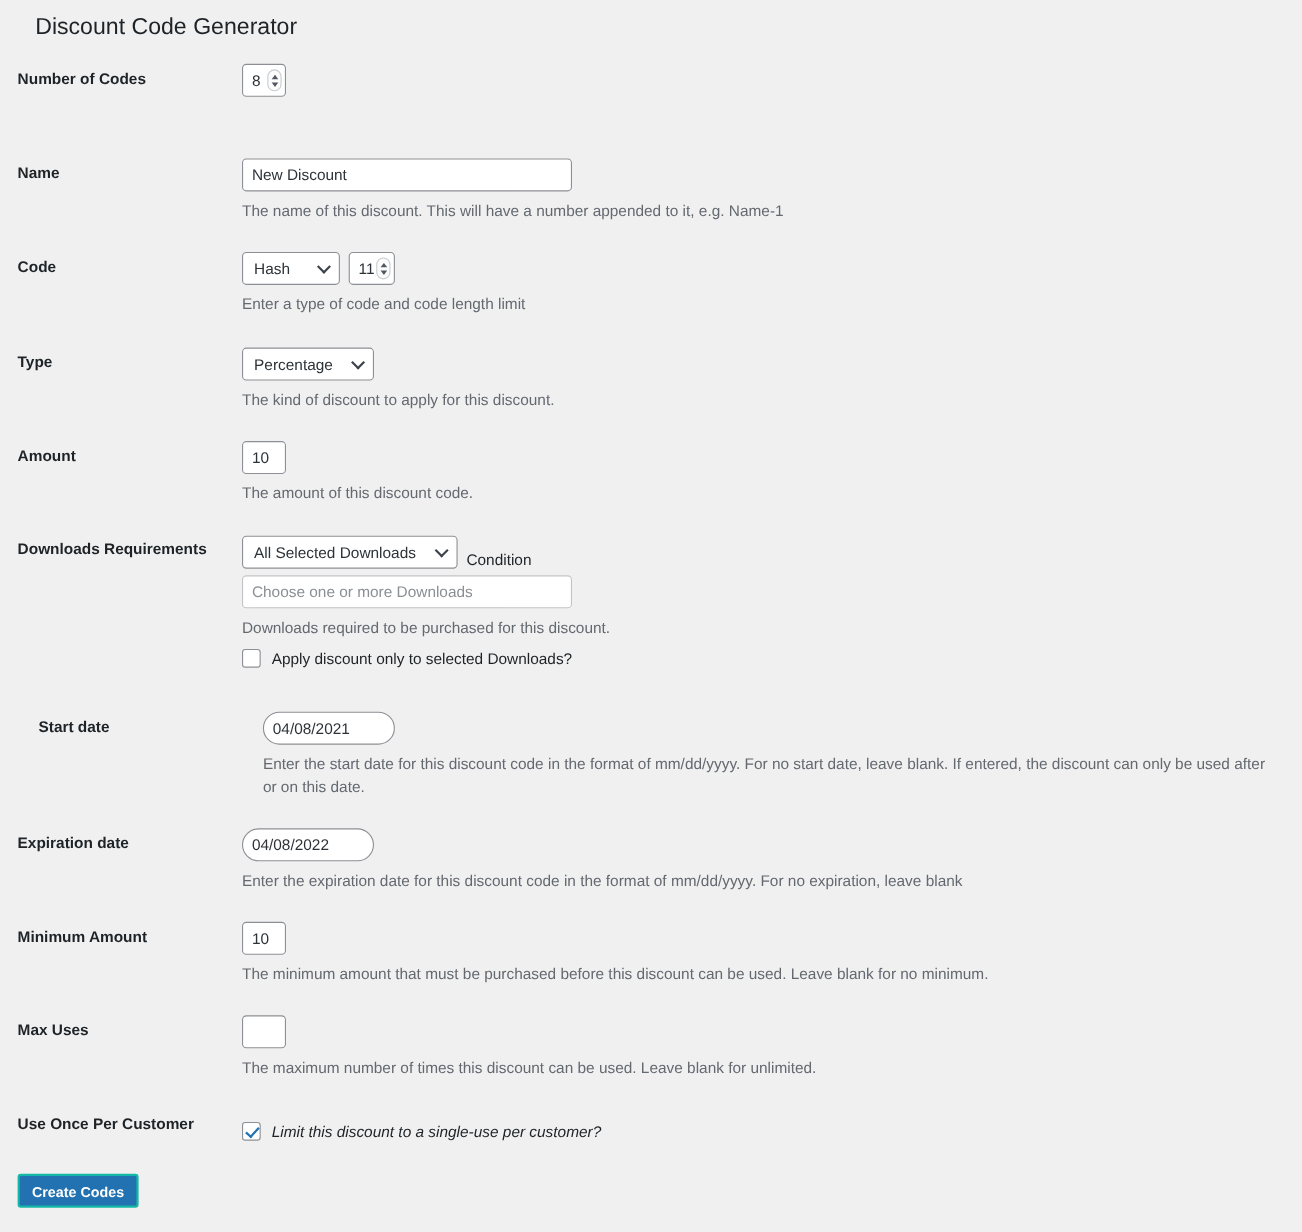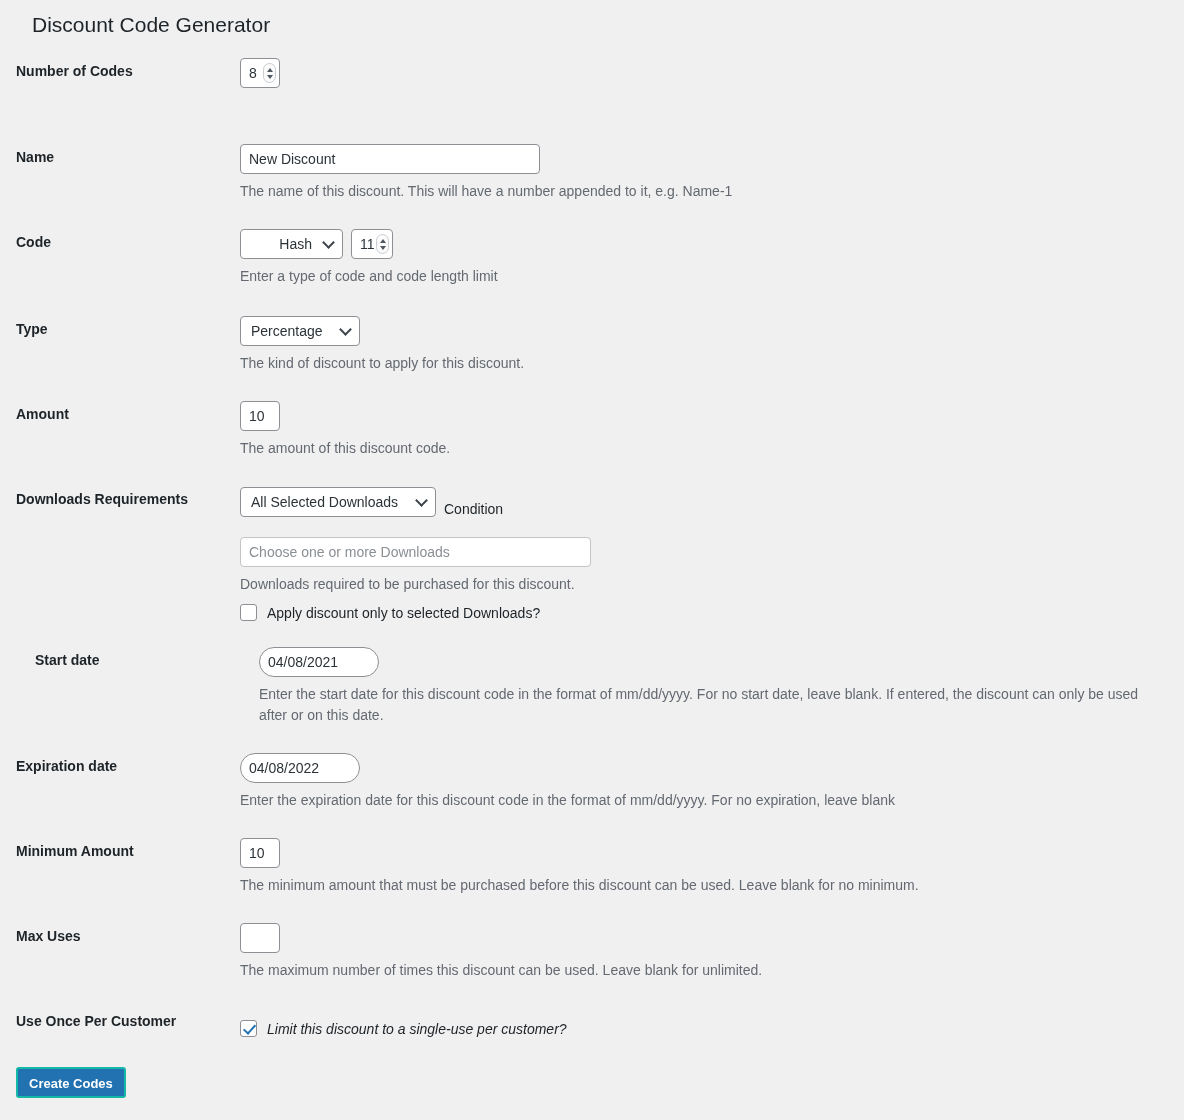--- a/index.html
+++ b/index.html
@@ -21,21 +21,21 @@
     top: 11px;
     font-size: 21px;
     font-weight: 400;
     line-height: 1.3;
     color: #1d2327;
     margin: 0;
   }
 
   .form { position: absolute; left: 0; top: 58px; width: 1184px; }
 
-  .row { position: relative; display: flex; align-items: flex-start; gap: 20px; }
+  .row { position: relative; display: flex; align-items: flex-start; }
 
   .row-label {
     width: 220px;
     padding-left: 16px;
     padding-top: 4px;
     font-size: 14px;
     font-weight: bold;
     line-height: 1.3;
     color: #1d2327;
   }
@@ -63,24 +63,24 @@
     height: 30px;
     line-height: 1.4;
     outline: none;
     box-shadow: 0 0 0 transparent;
   }
   input.txt { width: 300px; }
   input.date { width: 120px; border-radius: 15px; }
   input.num { width: 40px; padding-right: 2px; }
   input.num.wide { width: 42px; }
   input.multi {
-    width: 351px;
+    width: 300px;
     border: 1px solid #c3c4c7;
     color: #3b82f6;
-    margin-top: 20px;
+    margin-top: 6px;
   }
   input.multi::placeholder { color: #8a8f94; }
   input.empty { width: 40px; }
 
   .spin-wrap { position: relative; display: inline-flex; align-items: center; }
   .spinner {
     position: absolute;
     right: 4px;
     top: 50%;
     transform: translateY(-50%);
@@ -121,21 +121,21 @@
   .sel .chev {
     position: absolute;
     right: 9px;
     top: 50%;
     width: 9px; height: 9px;
     margin-top: -6px;
     border-right: 2px solid #3c434a;
     border-bottom: 2px solid #3c434a;
     transform: rotate(45deg);
   }
-  .sel.code-sel { width: 103px; justify-content: flex-end; }
+  .sel.code-sel { width: 89px; }
   .sel.type-sel { width: 120px; }
   .sel.dl-sel { width: 196px; }
 
   .inline-label { font-size: 14px; color: #1d2327; margin-top: 15px; }
 
   .cbrow { display: flex; align-items: center; gap: 10px; margin-top: 9px; }
   .cbox {
     width: 17px; height: 17px;
     border: 1px solid #8c8f94;
     border-radius: 3px;

